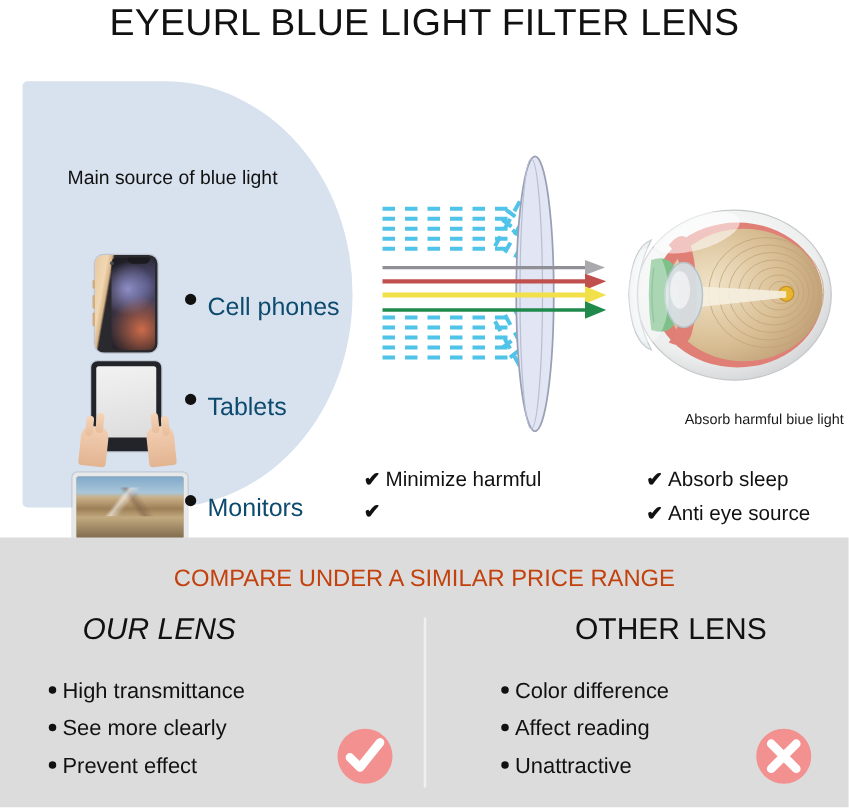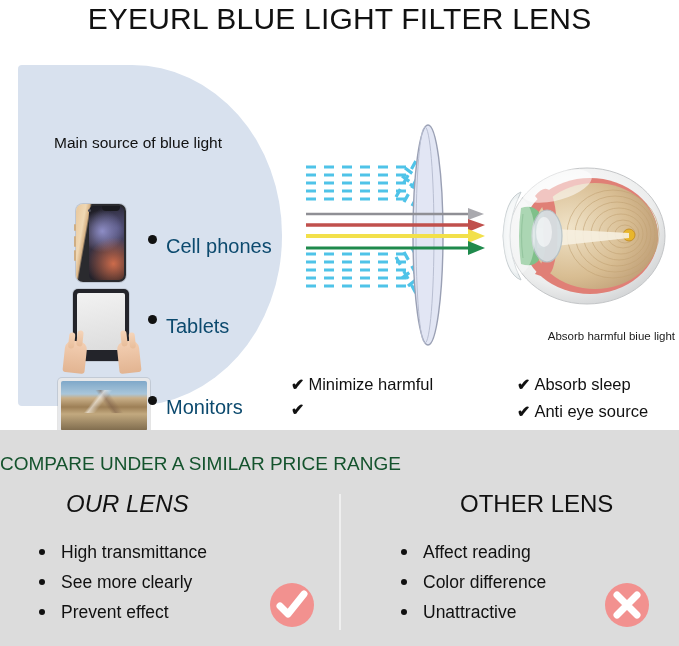--- a/index.html
+++ b/index.html
@@ -236,22 +236,23 @@
     top: 430px;
     width: 679px;
     height: 216px;
     background: #dcdcdc;
   }
   .compare-heading {
     position: absolute;
     top: 23px;
     left: 0;
     width: 679px;
+    text-align: center;
     font-size: 19px;
-    color: #14532d;
+    color: #c2410c;
     white-space: nowrap;
   }
   .compare-divider {
     position: absolute;
     left: 339px;
     top: 64px;
     width: 2px;
     height: 136px;
     background: #efefef;
   }
@@ -272,21 +273,21 @@
     top: 47px;
     margin: 0;
     padding: 0;
     list-style: none;
   }
   .compare-col.left  .col-list { left: 39px; }
   .compare-col.right .col-list { left: 62px; }
   .col-list li {
     display: flex;
     align-items: center;
-    gap: 16px;
+    gap: 5px;
     font-size: 17.5px;
     color: #111111;
     height: 30px;
     white-space: nowrap;
   }
   .col-list li .dot {
     width: 6px; height: 6px; border-radius: 50%; background: #111111; flex: none;
   }
   .badge {
     position: absolute;
@@ -519,25 +520,25 @@
         <path d="M10 23 L18 31 L34 11" fill="none" stroke="#ffffff" stroke-width="7" stroke-linecap="round" stroke-linejoin="round"></path>
       </svg>
     </div>
   </div>
 
   <div class="compare-col right">
     <div class="col-title">OTHER LENS</div>
     <ul class="col-list">
       <li>
         <span class="dot"></span>
-        <span>Affect reading</span>
+        <span>Color difference</span>
       </li>
       <li>
         <span class="dot"></span>
-        <span>Color difference</span>
+        <span>Affect reading</span>
       </li>
       <li>
         <span class="dot"></span>
         <span>Unattractive</span>
       </li>
     </ul>
     <div class="badge cross" style="background: rgb(242, 145, 143);">
       <svg viewBox="0 0 44 44" width="44" height="44" xmlns="http://www.w3.org/2000/svg">
         <path d="M12 12 L32 32 M32 12 L12 32" fill="none" stroke="#ffffff" stroke-width="7" stroke-linecap="round"></path>
       </svg>

